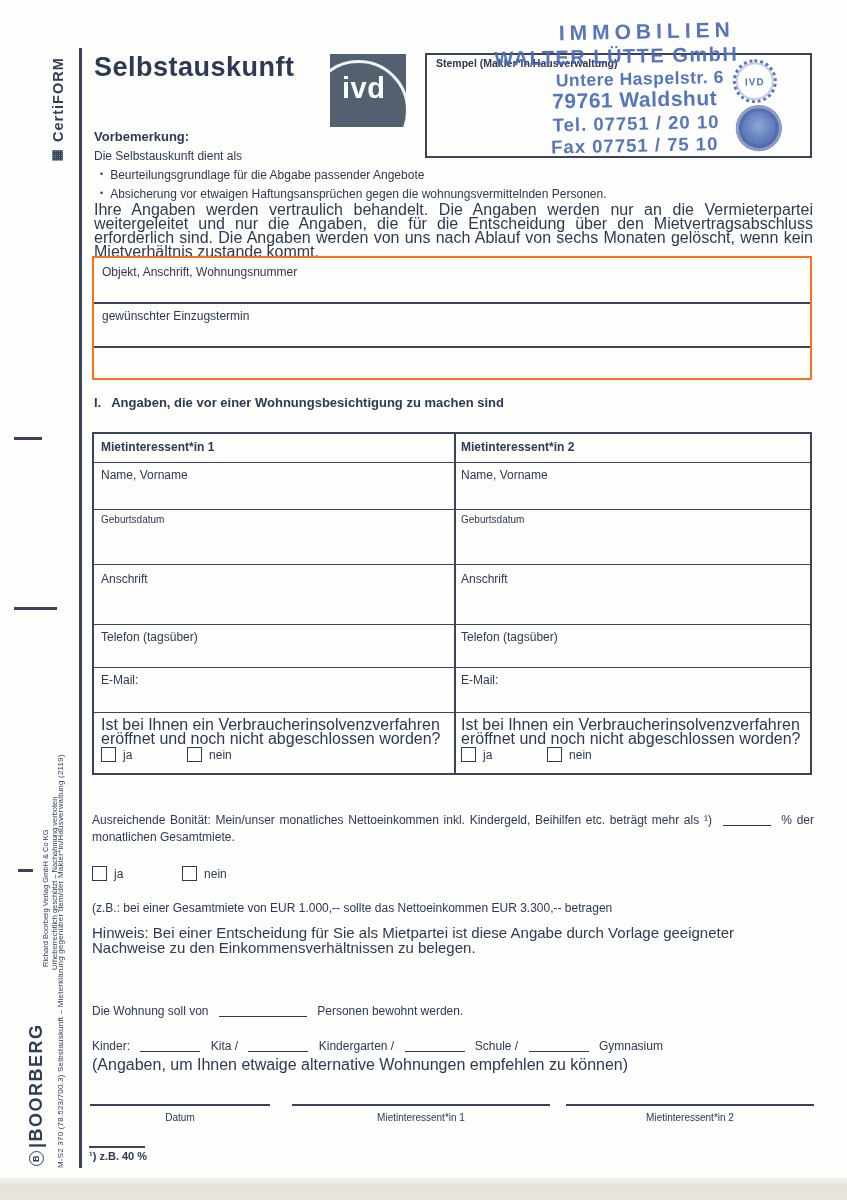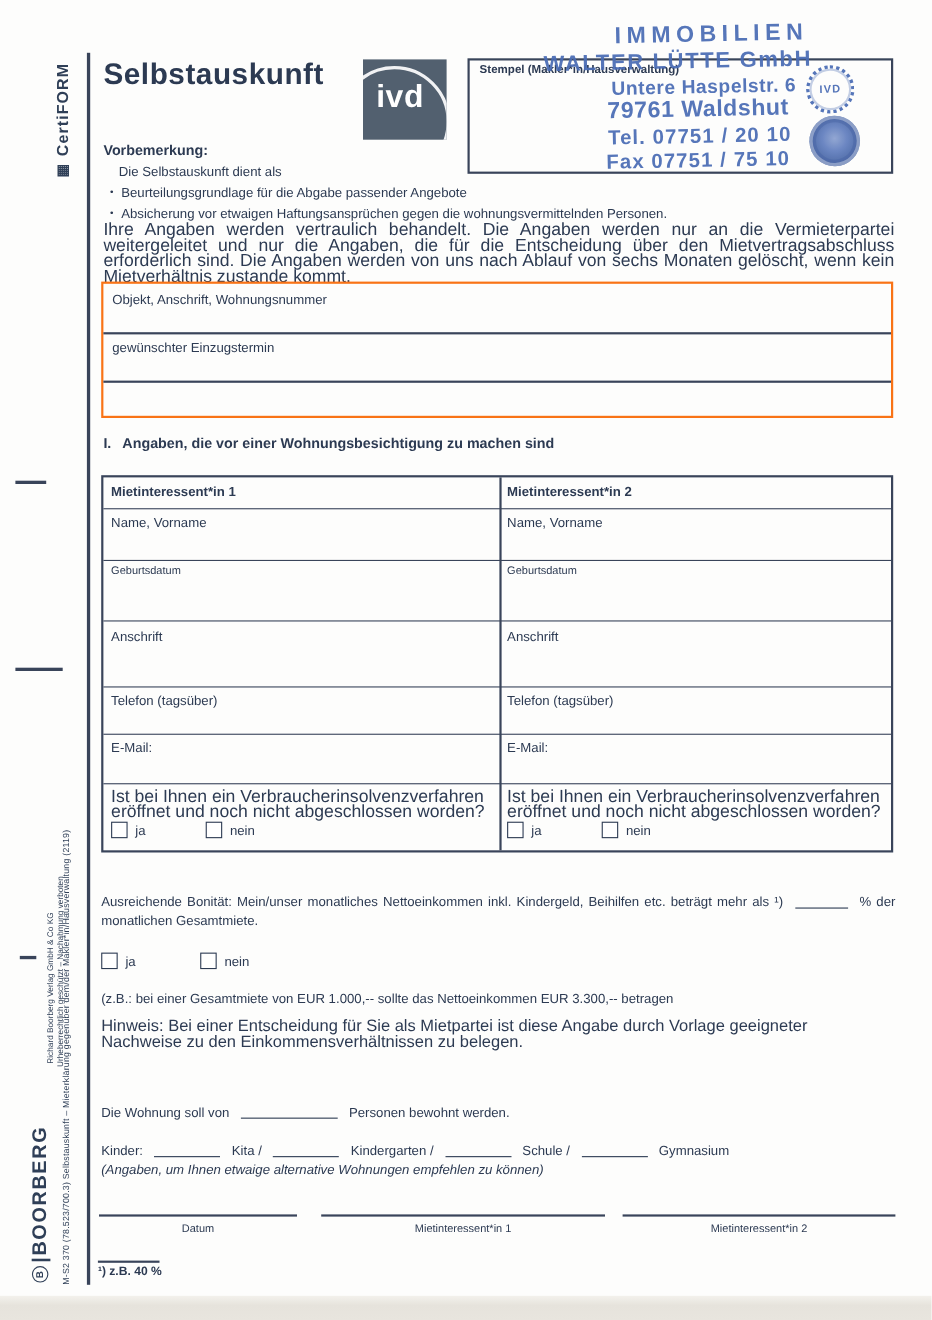--- a/index.html
+++ b/index.html
@@ -73,21 +73,21 @@
     box-shadow:inset 0 0 0 2px rgba(74,108,181,0.35);
   }
   .seal-round {
     left:310px; top:90px; width:46px; height:46px; border-radius:50%;
     background:radial-gradient(circle at 50% 45%, #8ba1d0 0%, #5f7cbd 35%, #42619f 70%, #3a578f 100%);
     box-shadow:inset 0 0 0 3px rgba(255,255,255,0.35), inset 0 0 0 6px rgba(60,90,160,0.5);
   }
 
   
   .vb-head { left:94px; top:129px; font-size:13px; font-weight:bold; }
-  .vb-intro { left:108px; top:149px; font-size:12px; }
+  .vb-intro { left:94px; top:149px; font-size:12px; }
   .vb-bullet { position:absolute; left:100px; font-size:12px; }
   .vb-b1 { top:168px; } .vb-b2 { top:187px; }
   .vb-bullet::before { content:"•"; font-size:9px; vertical-align:2px; margin-right:7px; }
   .vb-privacy { left:94px; top:203px; width:719px; font-size:16px; line-height:14px; text-align:justify; }
 
   
   .objekt-box { left:92px; top:256px; width:720px; height:124px; border:2px solid #f97316; background:transparent; }
   .obj-sep { position:absolute; left:0; width:100%; height:1.5px; background:#39445a; }
   .obj-sep1 { top:44px; } .obj-sep2 { top:88px; }
   .obj-label { position:absolute; left:8px; font-size:12px; }
@@ -125,21 +125,21 @@
 
   
   .bon-text { left:92px; top:812px; width:722px; font-size:12px; line-height:17px; text-align:justify; }
   .bon-cbs { left:92px; top:866px; font-size:12px; }
   .bon-ex { left:92px; top:901px; font-size:12px; }
   .bon-hint { left:92px; top:925px; width:712px; font-size:15px; line-height:15px; }
 
   
   .pers { left:92px; top:1004px; font-size:12px; }
   .kinder { left:92px; top:1039px; font-size:12px; }
-  .kinder-note { left:92px; top:1056px; font-size:12px;font-style:italic; }
+  .kinder-note { left:92px; top:1056px; font-size:16px; }
 
   
   .sig { position:absolute; border-top:2px solid #39445a; text-align:center; font-size:10px; padding-top:6px; }
   .sig1 { left:90px; top:1104px; width:180px; }
   .sig2 { left:292px; top:1104px; width:258px; }
   .sig3 { left:566px; top:1104px; width:248px; }
 
   
   .fn-line { left:89px; top:1146px; width:56px; height:2px; background:#39445a; }
   .fn-text { left:89px; top:1150px; font-size:11px; font-weight:bold; }

